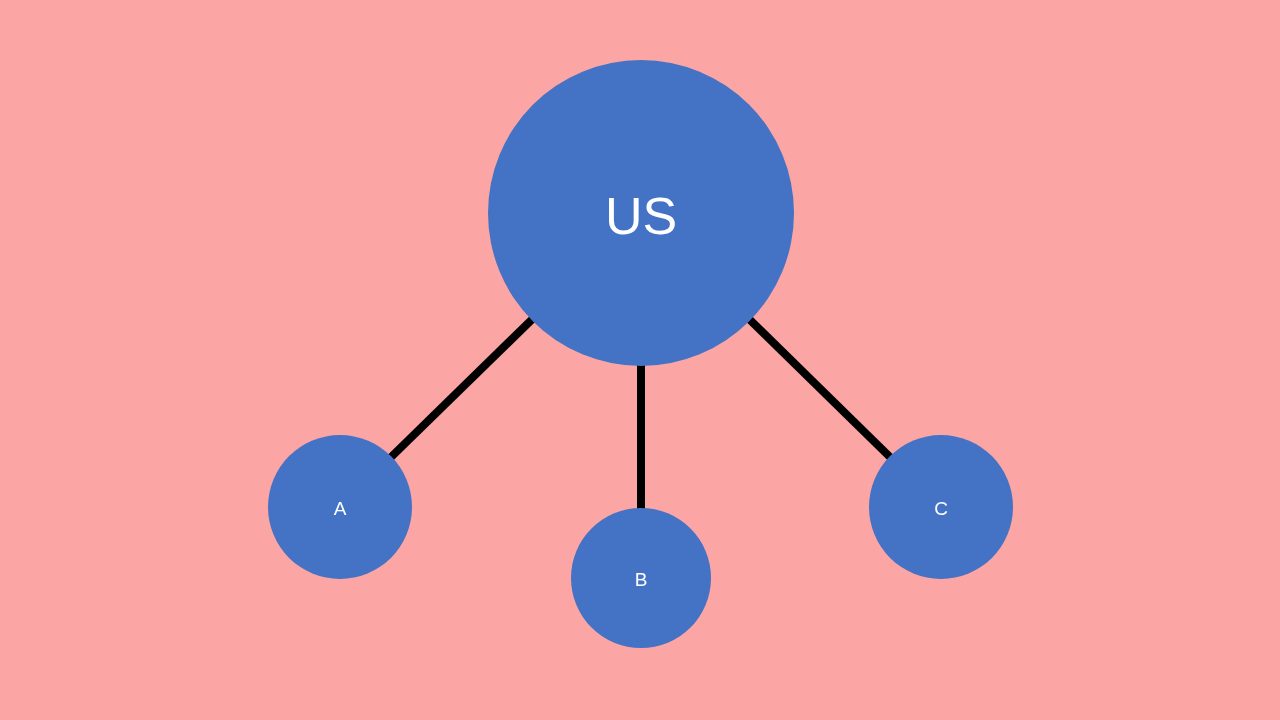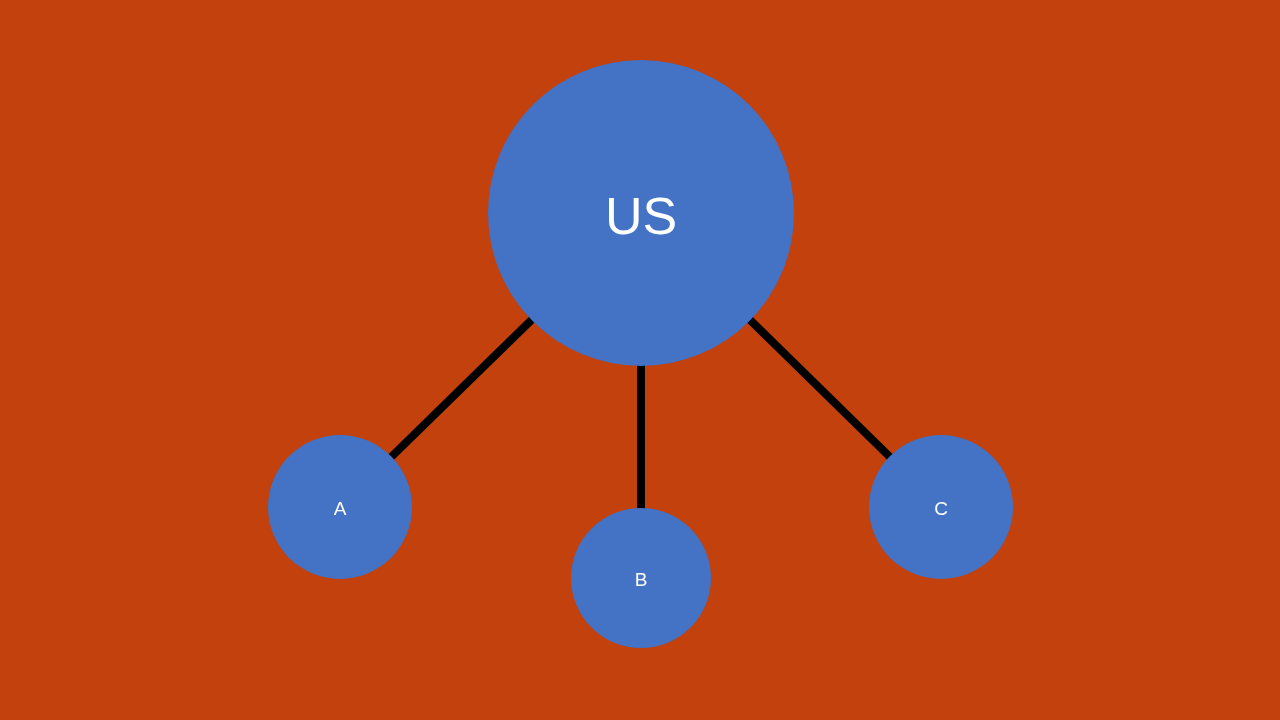--- a/index.html
+++ b/index.html
@@ -11,21 +11,21 @@
   body {
     width: 1280px;
     height: 720px;
     overflow: hidden;
     font-family: "Liberation Sans", sans-serif;
   }
   #diagram-canvas {
     position: relative;
     width: 1280px;
     height: 720px;
-    background: #c2410c;
+    background: #fca5a5;
   }
   #graph-svg {
     display: block;
     width: 1280px;
     height: 720px;
   }
   .edge-line {
     stroke: #000000;
     stroke-width: 8;
     stroke-linecap: butt;

